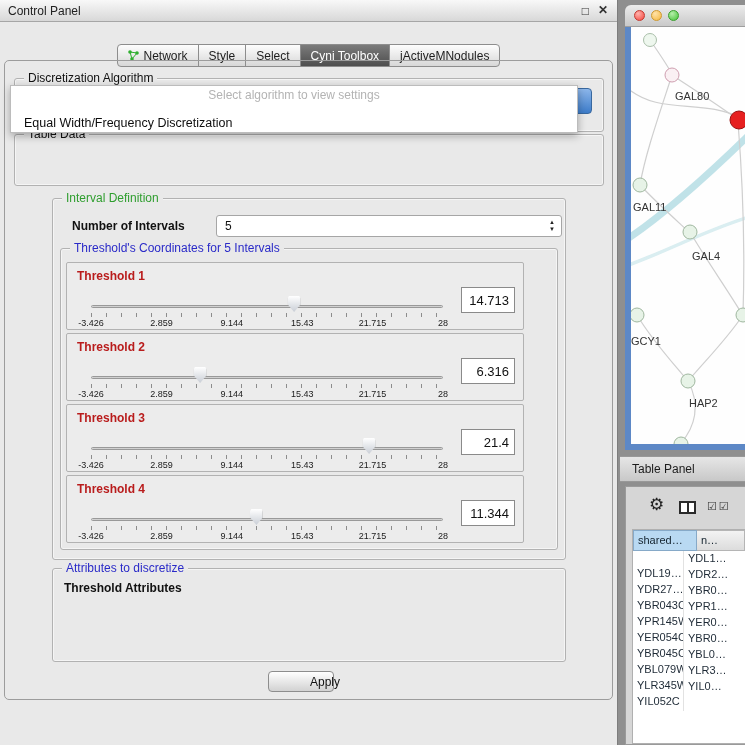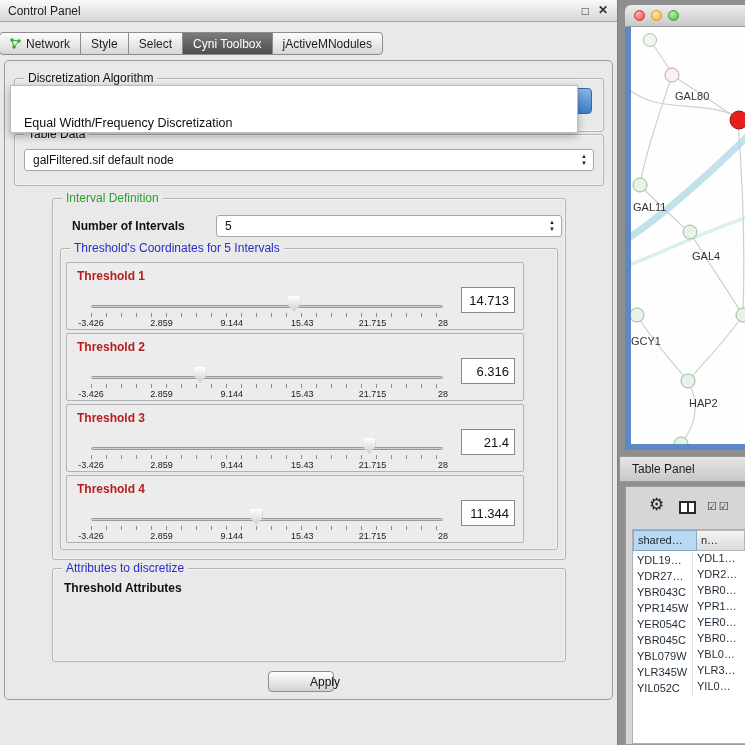--- a/index.html
+++ b/index.html
@@ -9,21 +9,21 @@
 
   
   #cp{left:0;top:0;width:618px;height:745px;background:#e9e9e9;border-right:1px solid #7d7d7d;}
   #cp-titlebar{left:0;top:0;width:617px;height:22px;background:linear-gradient(#f8f8f8,#d8d8d8);
     border-bottom:1px solid #a6a6a6;}
   #cp-title{left:8px;top:0;height:22px;line-height:22px;font-size:12px;color:#222;}
   .win-icon{position:absolute;top:3px;font-size:12px;color:#333;}
   #float-icon{right:28px;top:4px;}
   #close-icon{right:9px;font-weight:bold;}
 
-  .tabbar{position:absolute;left:0;width:618px;display:flex;justify-content:flex-start;}
+  .tabbar{position:absolute;left:0;width:618px;display:flex;justify-content:center;margin-top:12px;}
   #top-tabs{top:32px;}
   #bottom-tabs{top:703px;}
   .tab{height:23px;padding:3px 10px;font-size:12px;color:#1d1d1d;
     background:linear-gradient(#fdfdfd,#d7d7d7);border:1px solid #8d8d8d;margin-left:-1px;
     display:flex;align-items:center;gap:5px;white-space:nowrap;}
   .tab.selected{background:linear-gradient(#7b7b7b,#4e4e4e);color:#fff;}
   .tab:first-child{border-radius:4px 0 0 4px;}
   .tab:last-child{border-radius:0 4px 4px 0;}
 
   #cp-main{left:4px;top:60px;width:609px;height:640px;border:1px solid #9c9c9c;border-radius:5px;}
@@ -99,21 +99,21 @@
     border:1px solid #9a9a9a;border-right:0;z-index:1;}
   #gear{position:absolute;left:23px;top:9px;font-size:17px;color:#222;line-height:17px;}
   .cols-icon{position:absolute;left:53px;top:14px;width:17px;height:13px;border:2px solid #2a2a2a;background:#fff;}
   .cols-icon span{position:absolute;left:6px;top:0;bottom:0;width:2px;background:#2a2a2a;}
   #checks{position:absolute;left:81px;top:13px;font-size:11px;letter-spacing:2px;color:#333;}
   #tp-table{position:absolute;left:6px;top:42px;right:0;bottom:0;background:#fff;border:1px solid #b0b0b0;border-right:0;}
   #tp-head{display:flex;height:21px;font-size:11px;color:#14232e;}
   .th1{width:64px;background:#b9d9f2;border:1px solid #86a9c8;padding:3px 4px;overflow:hidden;white-space:nowrap;}
   .th2{flex:1;background:linear-gradient(#f3f3f3,#dcdcdc);border:1px solid #b5b5b5;border-left:0;padding:3px 4px;overflow:hidden;}
   .tr{display:flex;height:16px;font-size:11px;color:#1e2a36;}
-  .td1{width:60px;padding:3px 4px;border-right:1px solid #e2e2e2;overflow:hidden;white-space:nowrap;}
+  .td1{width:51px;padding:16px 4px;border-right:1px solid #e2e2e2;overflow:hidden;white-space:nowrap;}
   .td2{flex:1;padding:1px 4px;overflow:hidden;white-space:nowrap;}
 </style>
 </head>
 <body>
 
 <div id="cp" class="abs">
 
   <div id="cp-titlebar" class="abs">
     <span id="cp-title" class="abs">Control Panel</span>
     <span id="float-icon" class="win-icon">□</span>
@@ -144,32 +144,26 @@
       </div>
   </div>
 
   <div id="cp-main" class="abs"></div>
 
   <div class="groupbox" style="left:14px;top:78px;width:590px;height:54px;"></div>
   <span class="gtitle" style="left:24px;top:71px;">Discretization Algorithm</span>
   <div id="algo-btn" class="abs"></div>
 
   <div id="algo-popup" class="abs">
+    <div class="ph">Select algorithm to view settings</div>
     <div class="opt" style="top:30px;">Equal Width/Frequency Discretization</div>
   </div>
 
   <div class="groupbox" style="left:14px;top:134px;width:590px;height:52px;"></div>
   <span class="gtitle" style="left:24px;top:127px;">Table Data</span>
-  <div class="combo" style="left:24px;top:149px;width:570px;">
-    <span>galFiltered.sif default node</span>
-    <span class="arrows">
-      <span>▲</span>
-        <span>▼</span>
-    </span>
-  </div>
 
   <div class="groupbox" style="left:52px;top:198px;width:514px;height:362px;"></div>
   <span class="gtitle green" style="left:62px;top:191px;">Interval Definition</span>
 
   <span class="blabel" style="left:72px;top:219px;">Number of Intervals</span>
   <div class="combo" style="left:216px;top:215px;width:346px;">
     <span>5</span>
     <span class="arrows">
       <span>▲</span>
         <span>▼</span>

